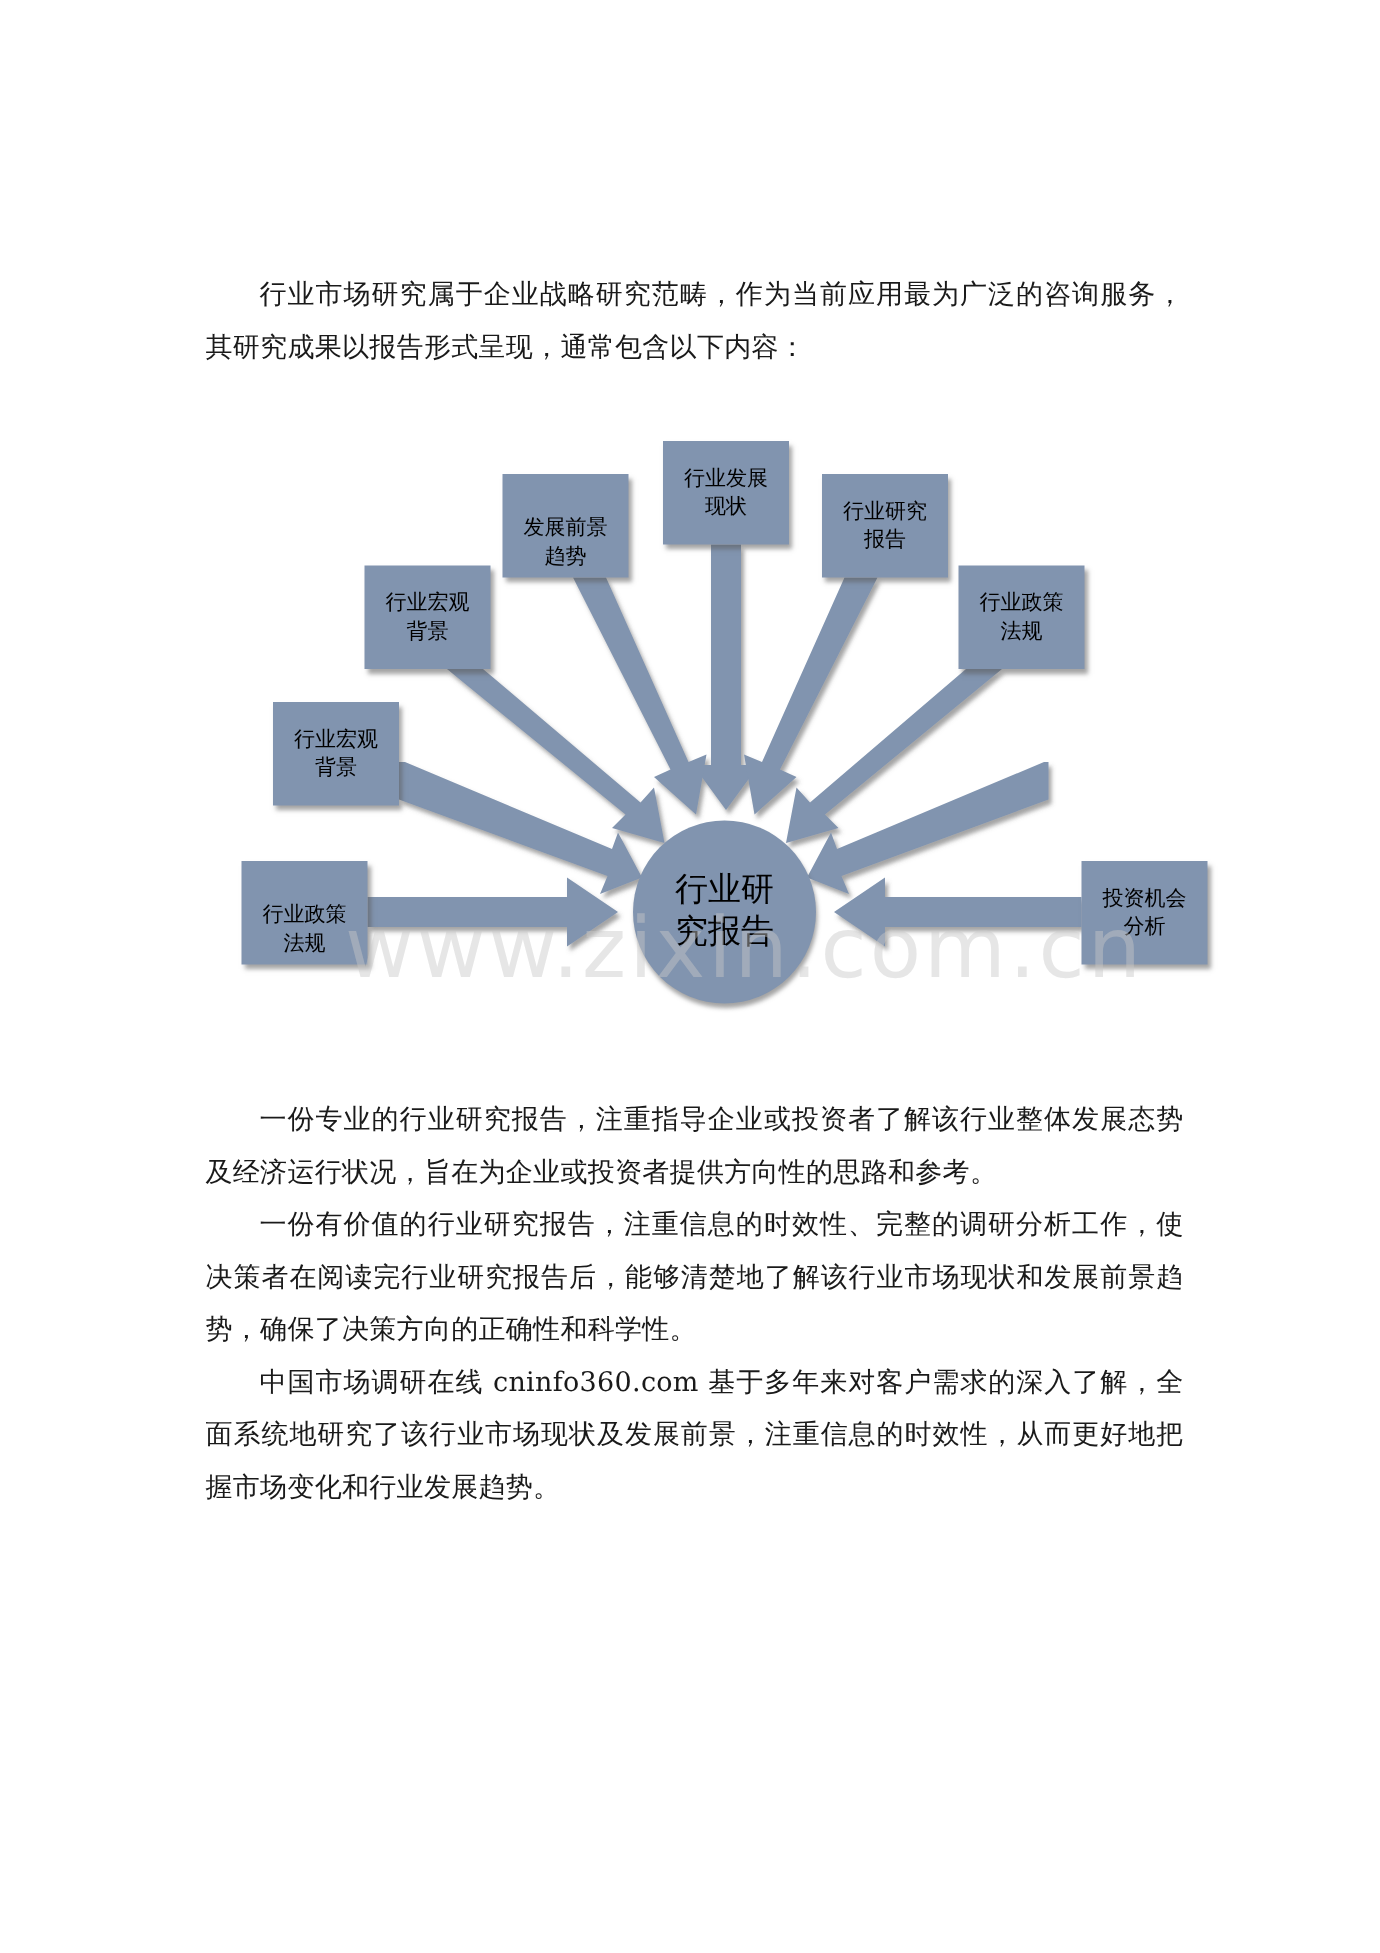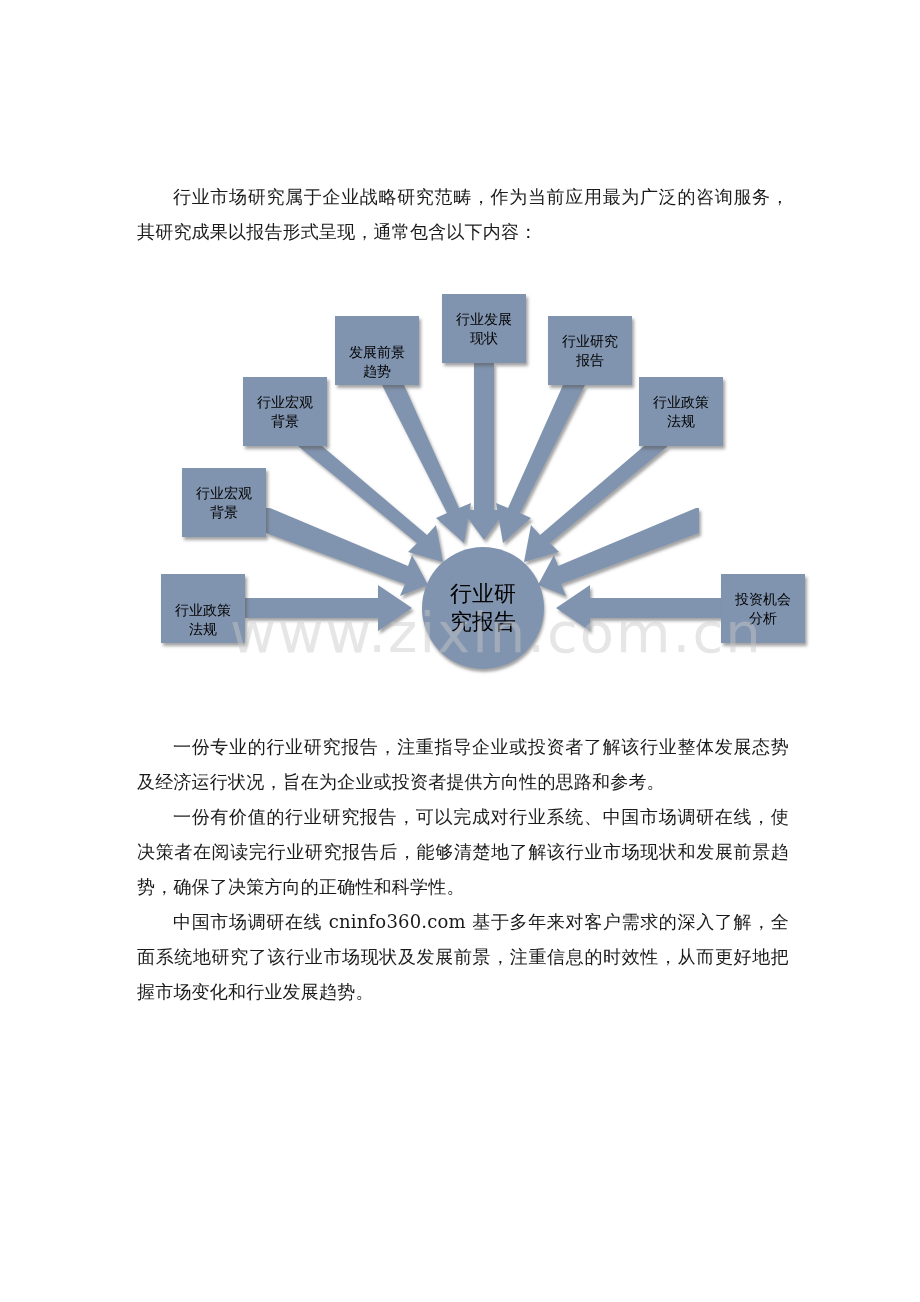--- a/index.html
+++ b/index.html
@@ -168,16 +168,16 @@
       </div>
 
     <div class="hub">
         <span>行业研究报告</span>
       </div>
 
     <div class="watermark">www.zixin.com.cn</div>
   </div>
 
   <p id="p2" class="para">一份专业的行业研究报告，注重指导企业或投资者了解该行业整体发展态势及经济运行状况，旨在为企业或投资者提供方向性的思路和参考。</p>
-  <p id="p3" class="para">一份有价值的行业研究报告，可以完成对行业系统、中国市场调研在线，使决策者在阅读完行业研究报告后，能够清楚地了解该行业市场现状和发展前景趋势，确保了决策方向的正确性和科学性。</p>
+  <p id="p3" class="para">一份有价值的行业研究报告，注重信息的时效性、完整的调研分析工作，使决策者在阅读完行业研究报告后，能够清楚地了解该行业市场现状和发展前景趋势，确保了决策方向的正确性和科学性。</p>
   <p id="p4" class="para">中国市场调研在线 cninfo360.com 基于多年来对客户需求的深入了解，全面系统地研究了该行业市场现状及发展前景，注重信息的时效性，从而更好地把握市场变化和行业发展趋势。</p>
 
 </div>
 
 </body></html>

